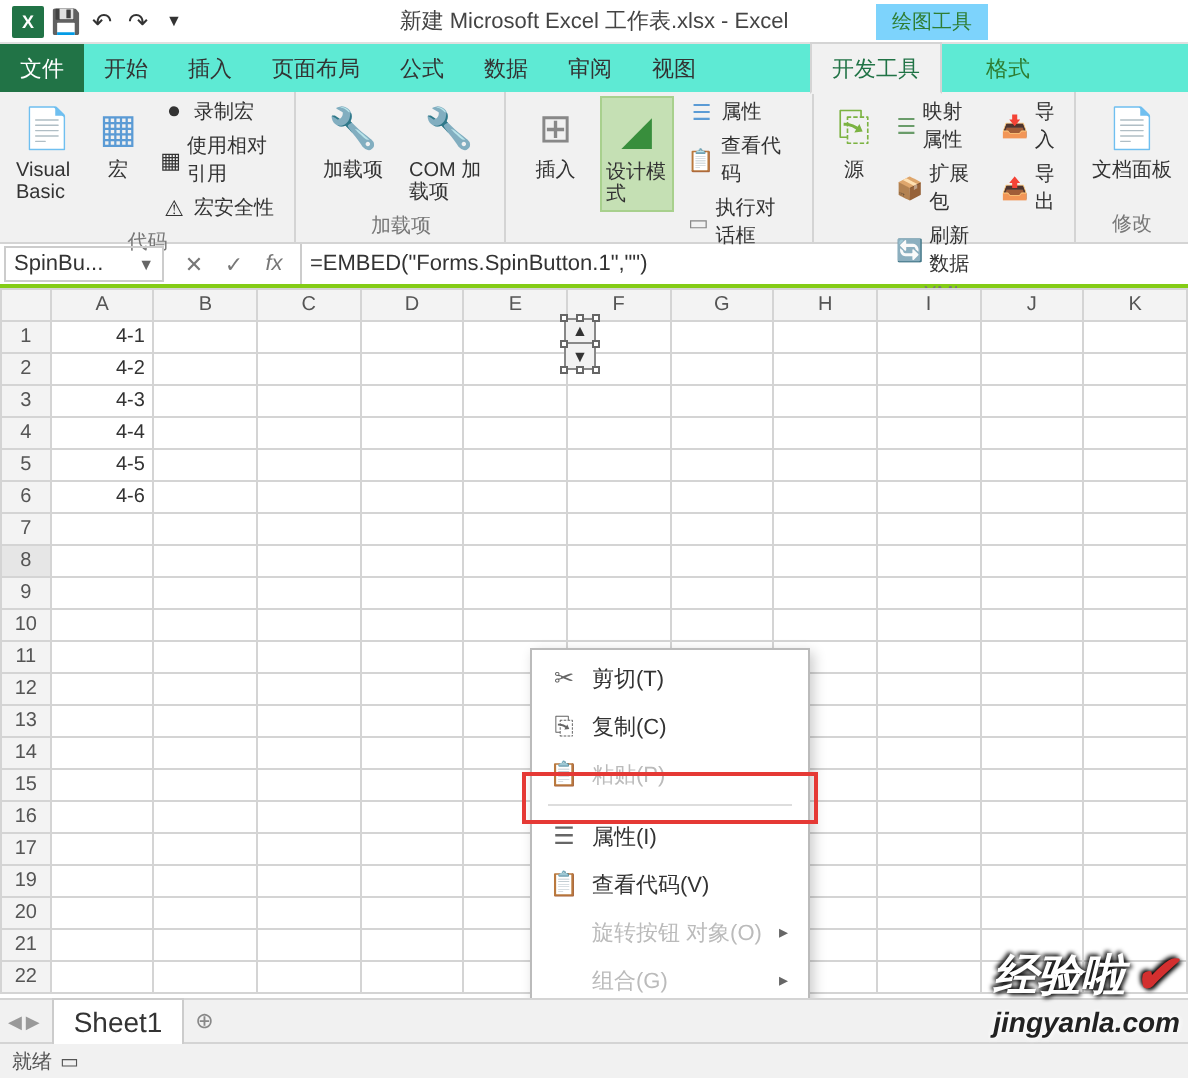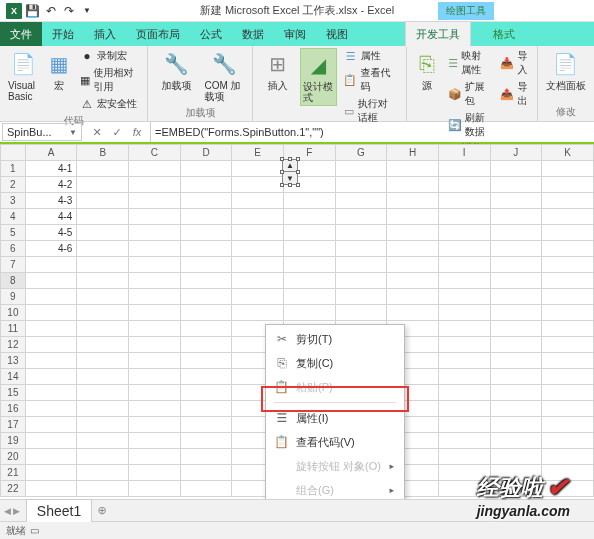--- a/index.html
+++ b/index.html
@@ -85,21 +85,21 @@
   .sheet-tabs { height: 22px; display: flex; align-items: center; border-top: 1px solid #d4d4d4; background: #f1f1f1; padding-left: 4px; }
   .sheet-nav { display: flex; gap: 2px; padding-right: 6px; color: #999; font-size: 9px; }
   .sheet-tab { padding: 3px 10px; background: #fff; border: 1px solid #ccc; border-bottom: none; font-size: 14px; margin-right: 1px; }
   .sheet-add { width: 18px; text-align: center; color: #888; cursor: pointer; }
   
   
   .status { height: 18px; background: #f1f1f1; border-top: 1px solid #d4d4d4; display: flex; align-items: center; padding: 0 6px; font-size: 10px; color: #555; }
   .status .rec { display: flex; align-items: center; gap: 4px; }
   
   
-  .watermark { position: absolute; right: 24px; bottom: 20px; text-align: right; font-style: italic; }
+  .watermark { position: absolute; right: 4px; bottom: 20px; text-align: right; font-style: italic; }
   .wm-top { font-size: 22px; font-weight: bold; color: #fff; text-shadow: 1px 1px 2px #000, -1px -1px 2px #000; display: flex; align-items: center; gap: 4px; }
   .wm-check { color: #d32f2f; font-size: 26px; }
   .wm-bot { font-size: 14px; font-weight: bold; color: #222; text-shadow: 0 0 3px #fff, 0 0 3px #fff; }
 </style>
 </head>
 <body>
 
 <div class="titlebar">
   <div class="qat">
     <div class="ic excel-ic">X</div>

